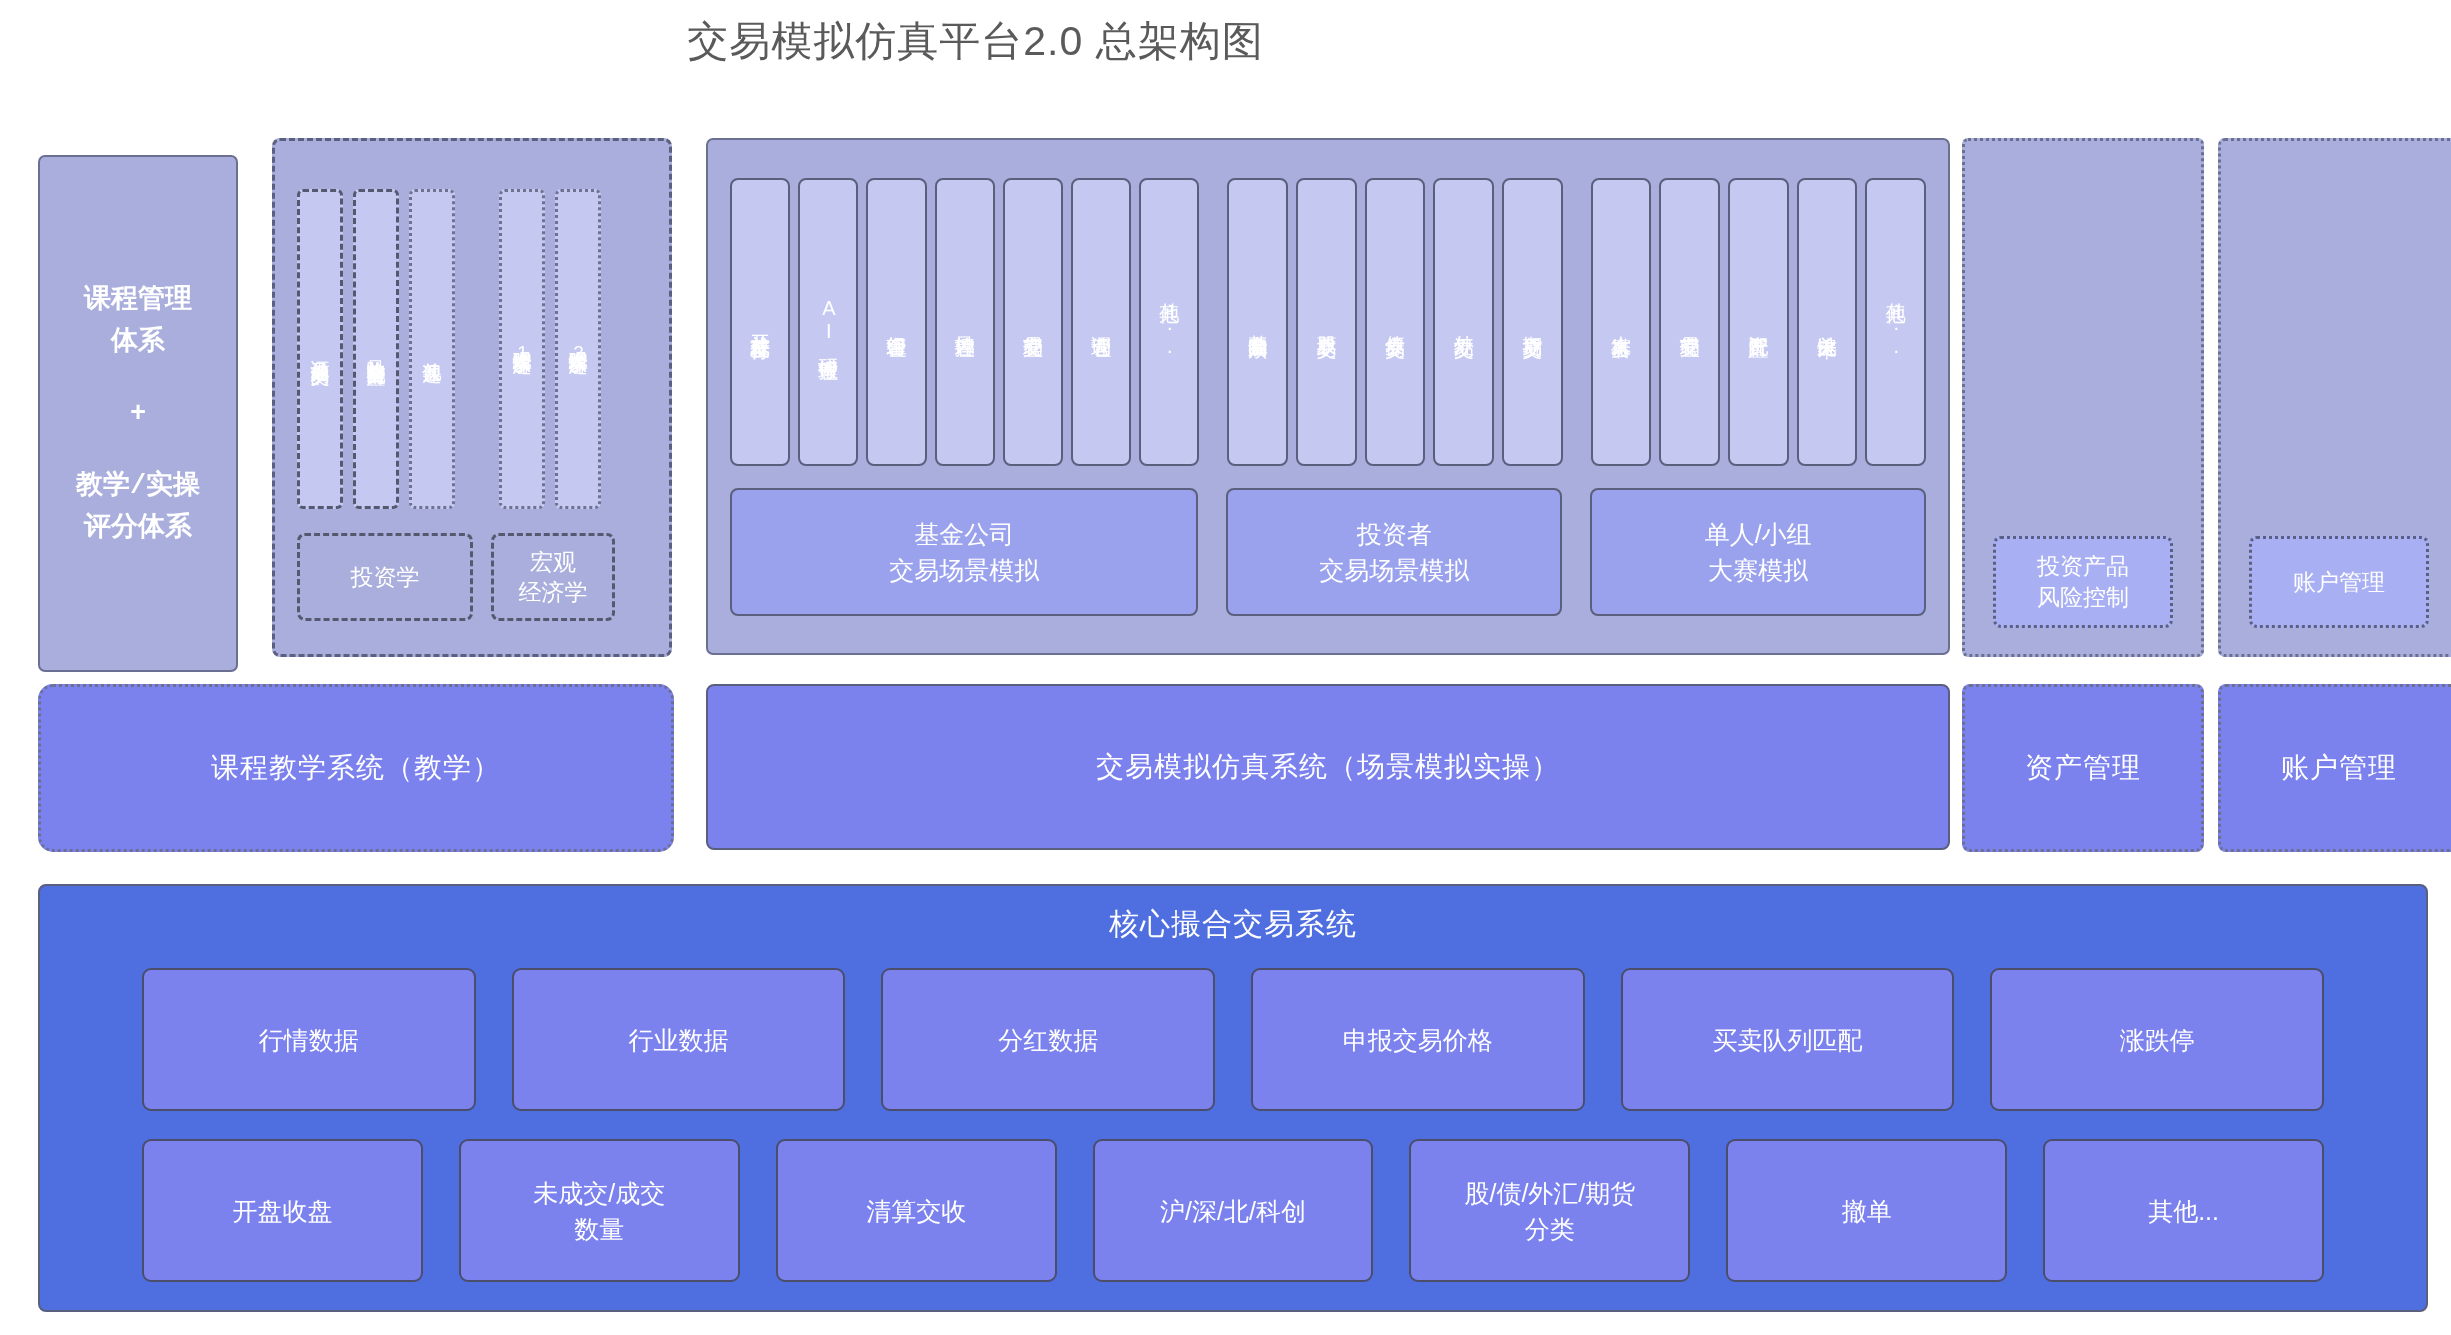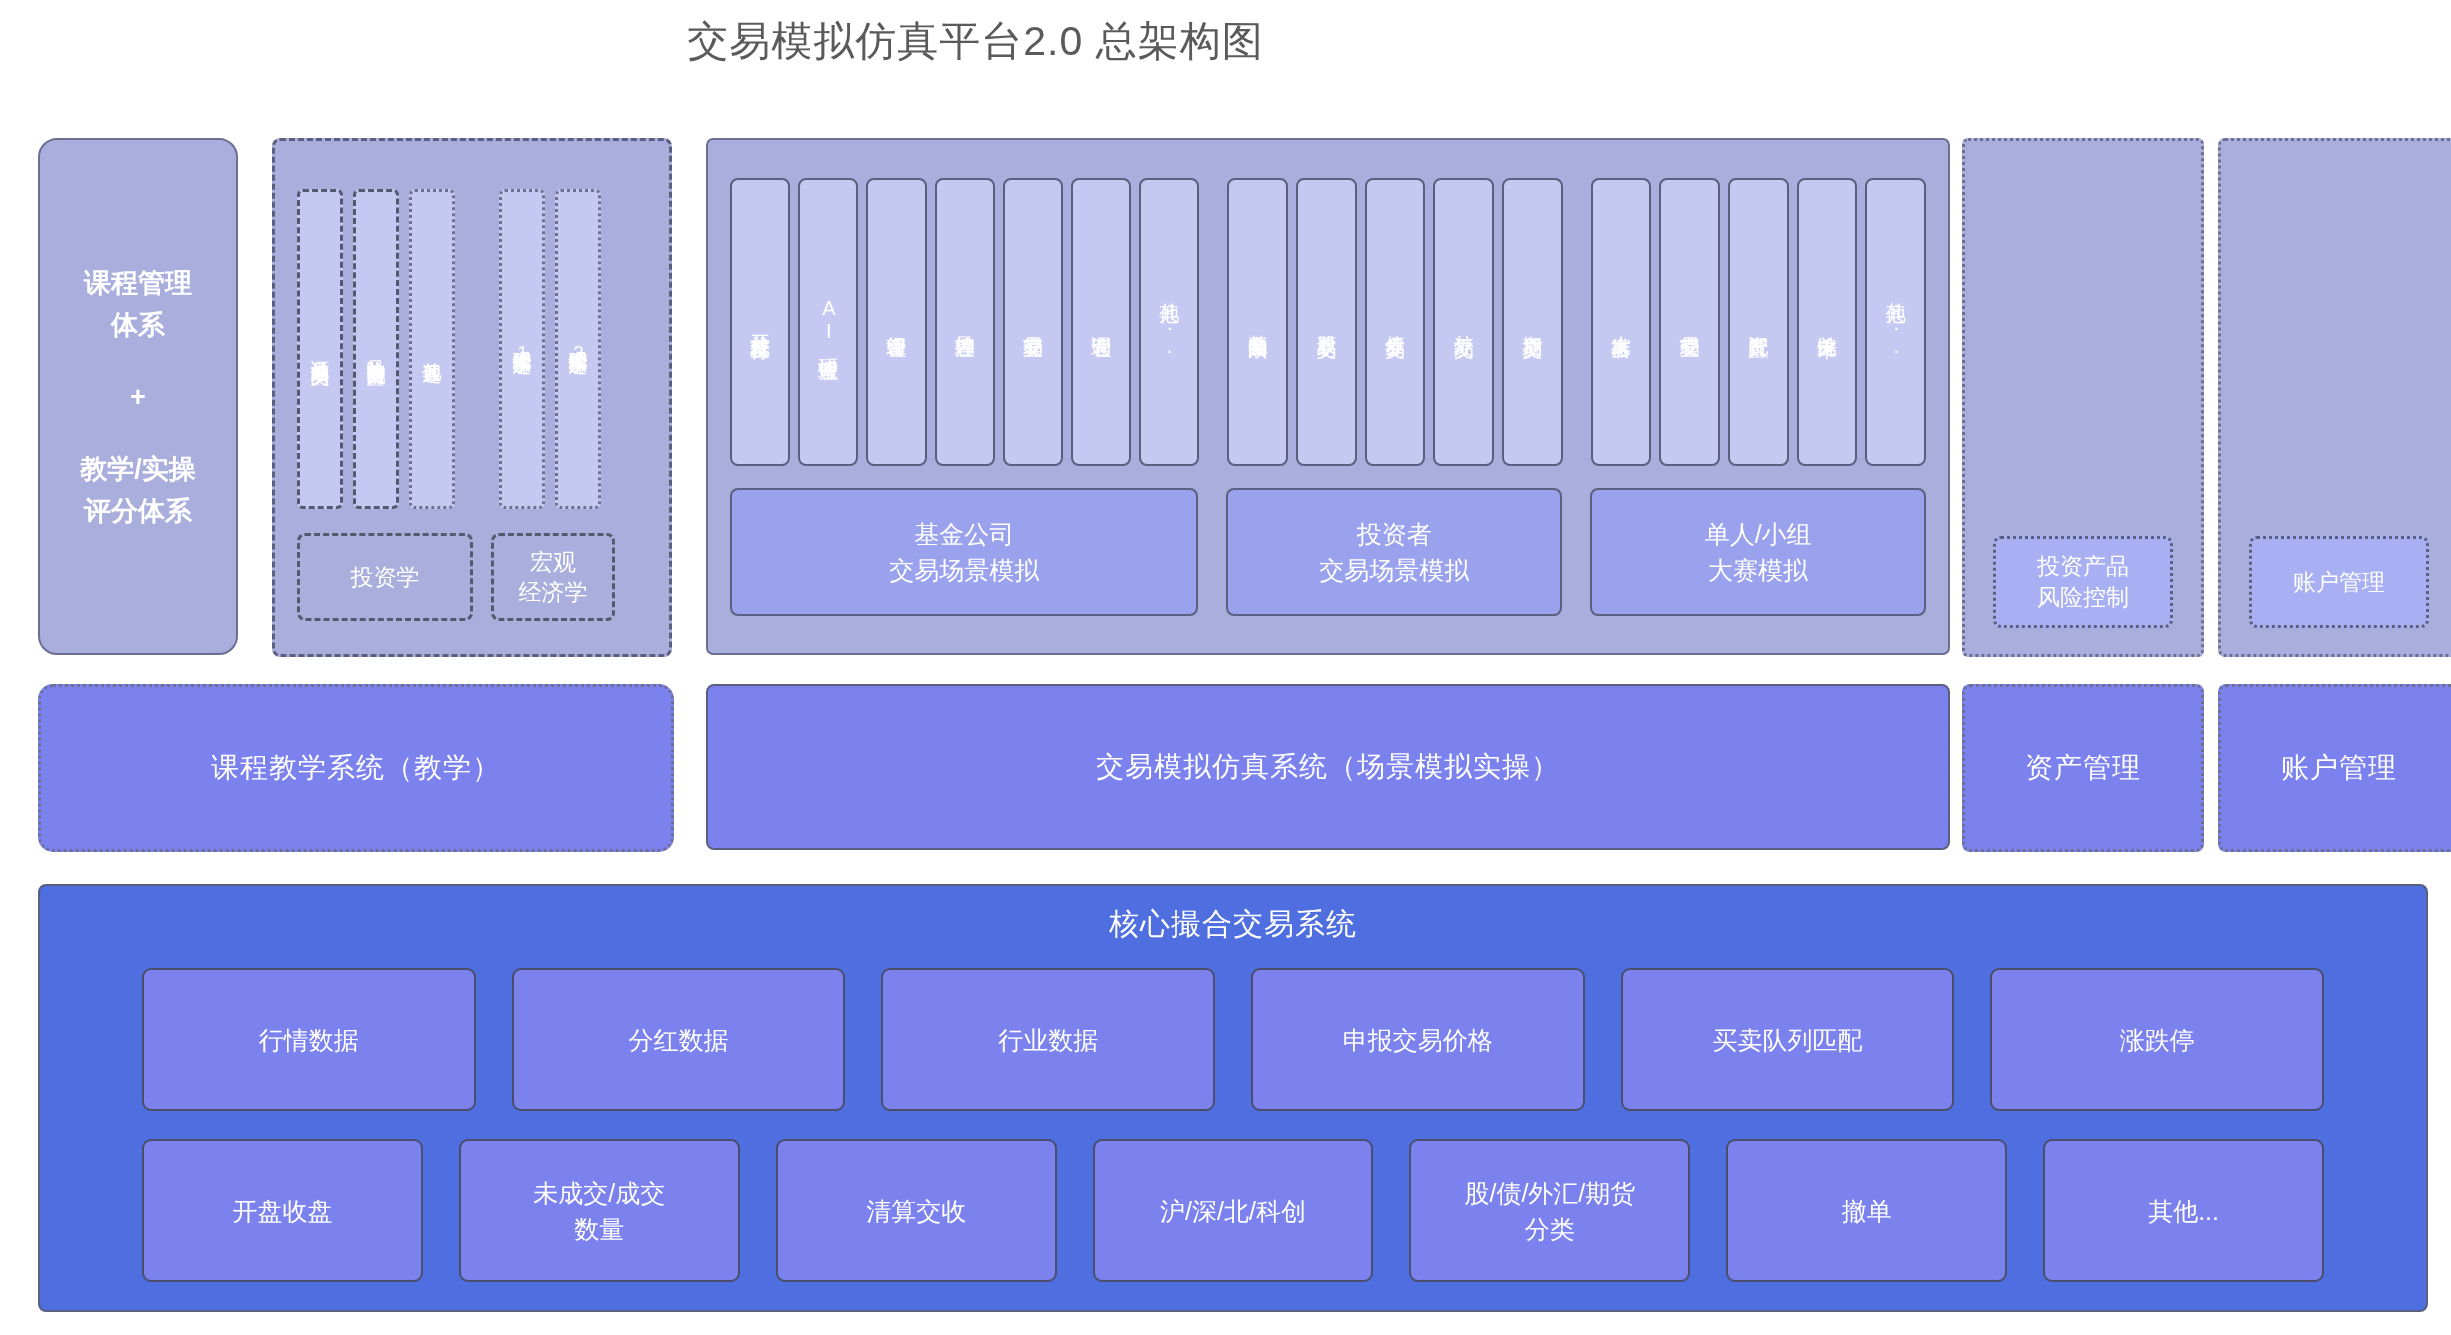--- a/index.html
+++ b/index.html
@@ -18,24 +18,24 @@
     position:absolute;left:0;top:14px;width:1951px;
     text-align:center;
     font-size:41px;color:#5a5a5a;letter-spacing:1px;
     font-weight:400;
   }
 
   
   .row-top{position:absolute;left:0;top:138px;width:2451px;height:520px;}
 
   .panel-course{
-    position:absolute;left:38px;top:0;width:196px;height:513px;
-    background:#a9aedc;border:2px solid #6b6f92;border-radius:19px;
+    position:absolute;left:38px;top:17px;width:196px;height:513px;
+    background:#a9aedc;border:2px solid #6b6f92;border-radius:7px;
     display:flex;flex-direction:column;align-items:center;justify-content:center;
-    font-size:27px;line-height:42px;font-weight:700;
+    font-size:27px;line-height:42px;font-weight:700;font-family:Liberation Mono, monospace;
   }
   .panel-course .plus{font-size:27px;margin:30px 0;font-weight:700;}
 
   .panel-dashed{
     position:absolute;left:272px;top:0;width:394px;height:513px;
     background:#a9aedc;border:3px dashed #5c6080;border-radius:8px;
   }
   .dashed-top{position:absolute;left:22px;top:48px;right:22px;height:320px;display:flex;gap:0;}
   .vchip{
     box-sizing:border-box;
@@ -228,22 +228,22 @@
     <div class="mid-bar solid mid-sim">交易模拟仿真系统（场景模拟实操）</div>
     <div class="mid-bar dotted mid-asset">资产管理</div>
     <div class="mid-bar dotted mid-account">账户管理</div>
   </div>
 
   <div class="core">
     <div class="core-title">核心撮合交易系统</div>
     <div class="core-grid">
       <div class="core-row">
         <div class="core-tile">行情数据</div>
+        <div class="core-tile">行业数据</div>
         <div class="core-tile">分红数据</div>
-        <div class="core-tile">行业数据</div>
         <div class="core-tile">申报交易价格</div>
         <div class="core-tile">买卖队列匹配</div>
         <div class="core-tile">涨跌停</div>
       </div>
       <div class="core-row">
         <div class="core-tile">开盘收盘</div>
         <div class="core-tile" style="white-space:pre-line;">未成交/成交
 数量</div>
         <div class="core-tile">清算交收</div>
         <div class="core-tile">沪/深/北/科创</div>

